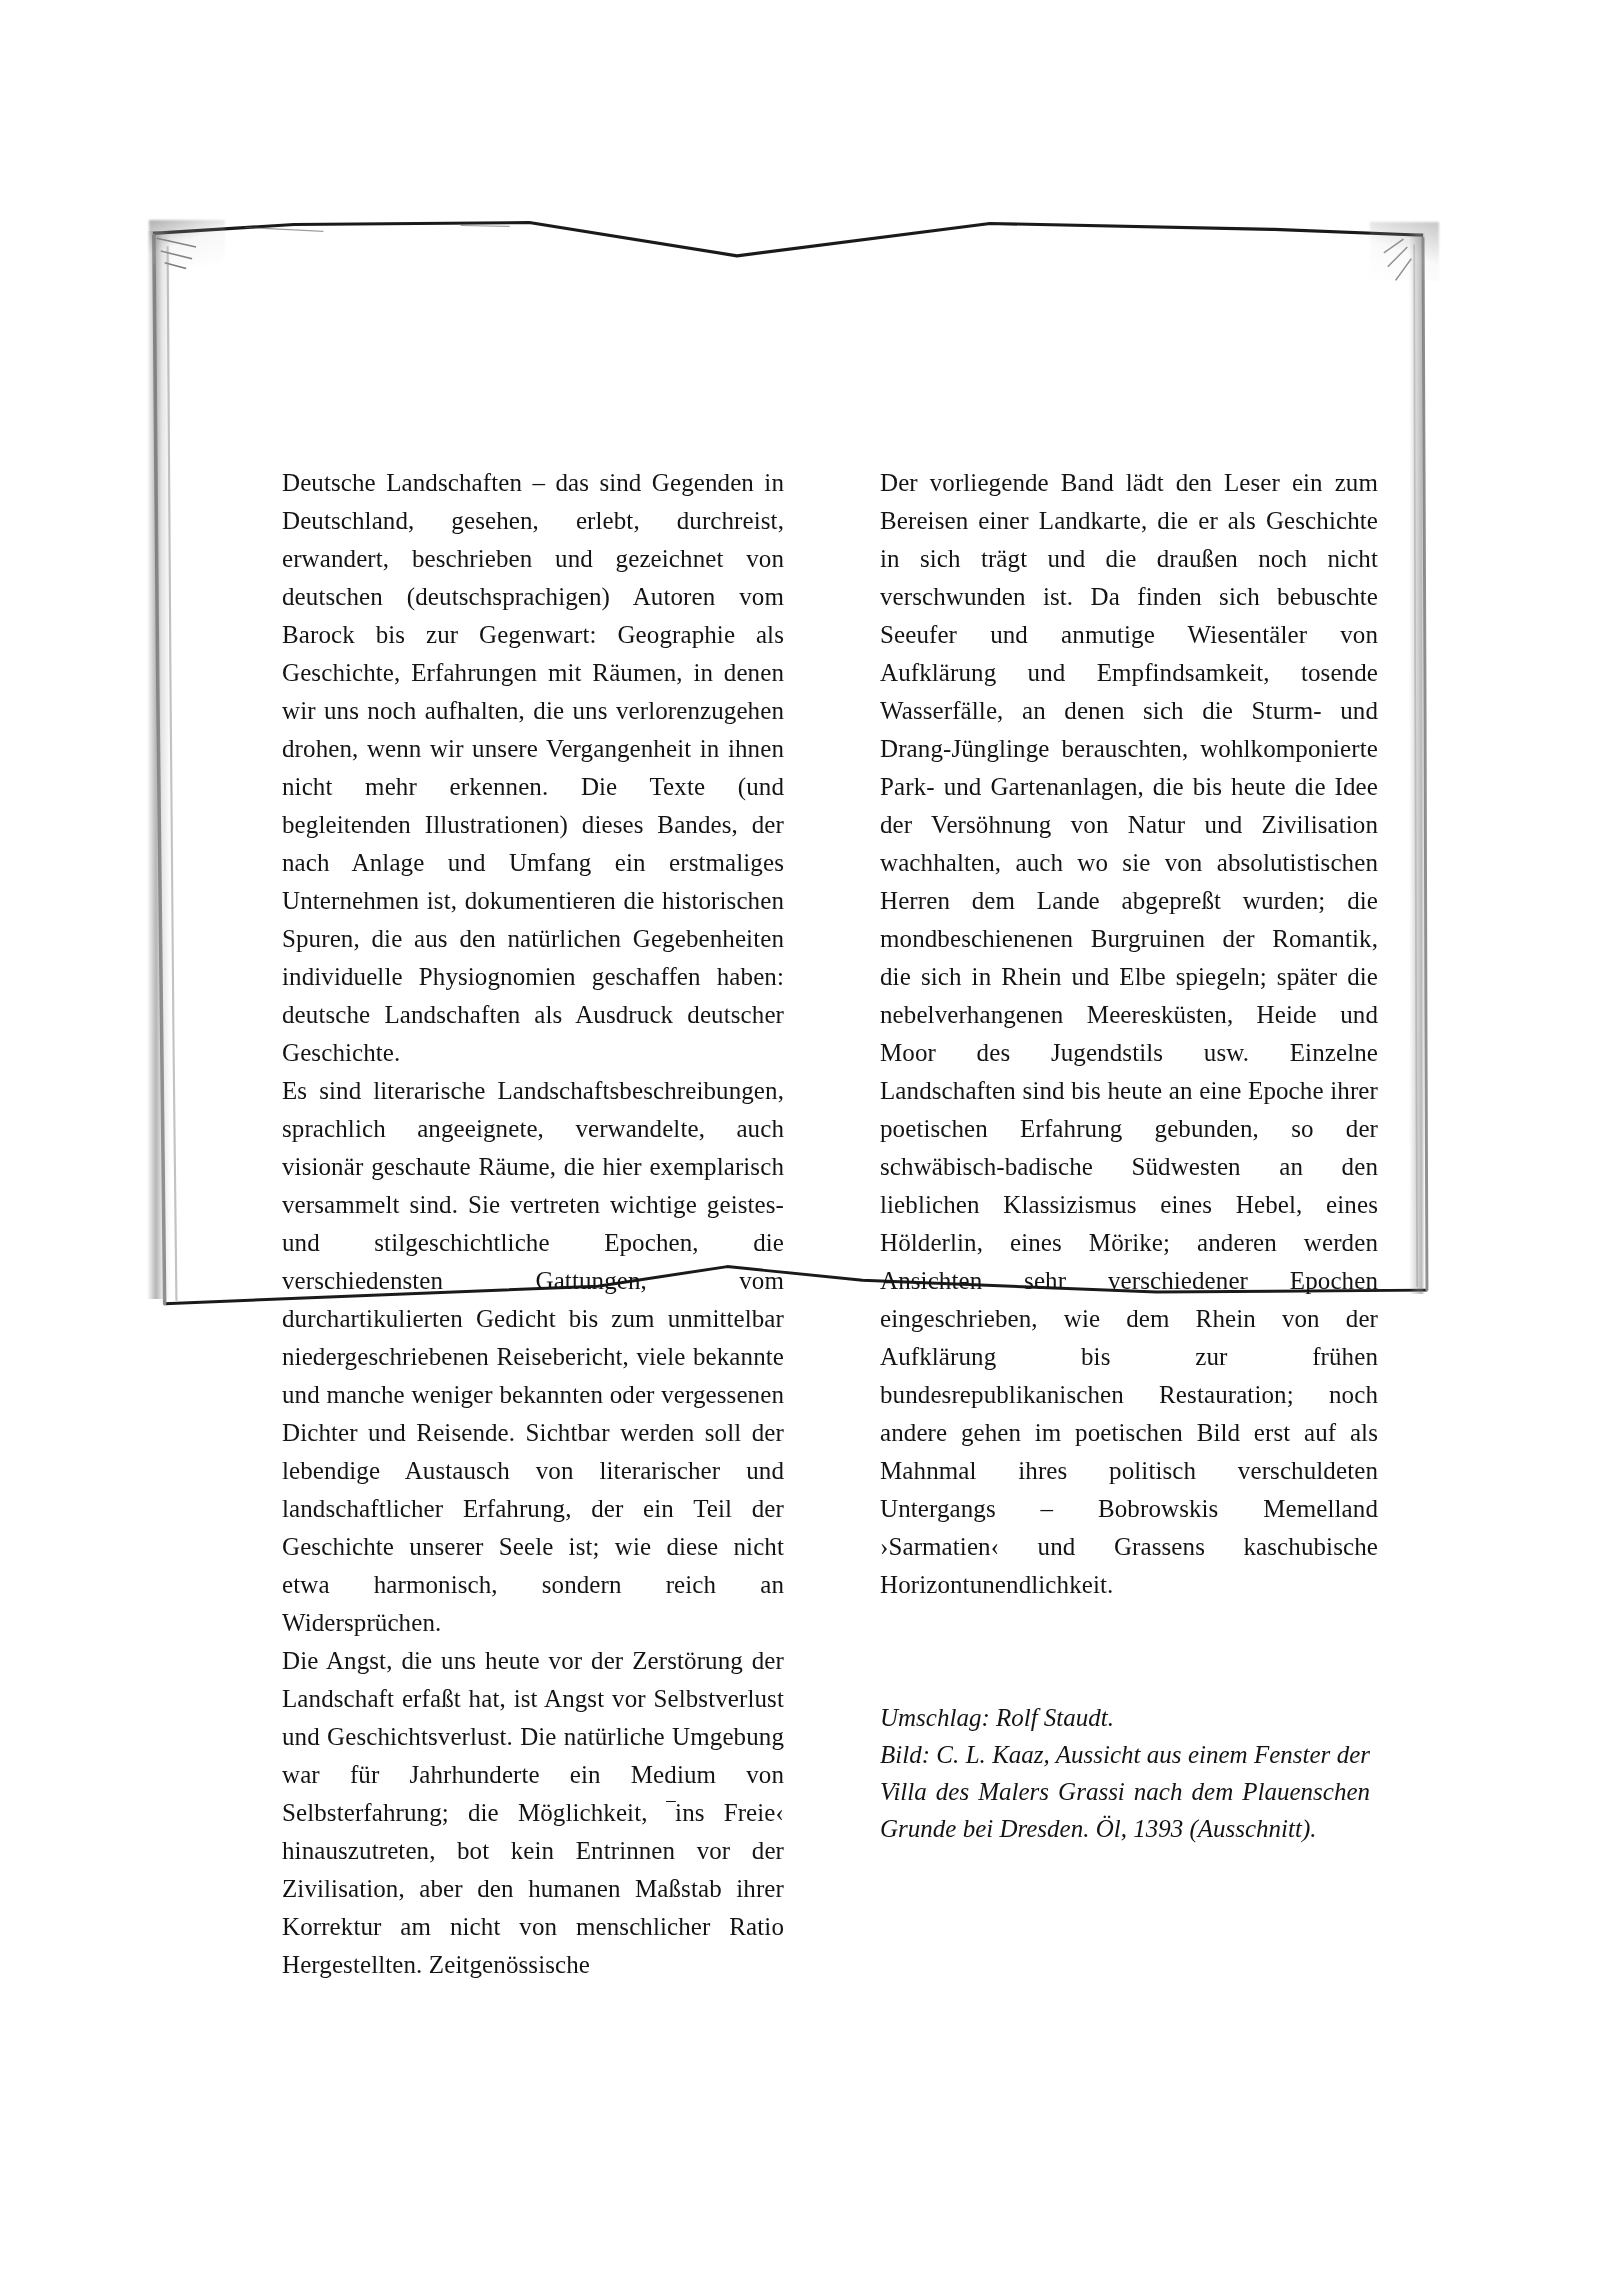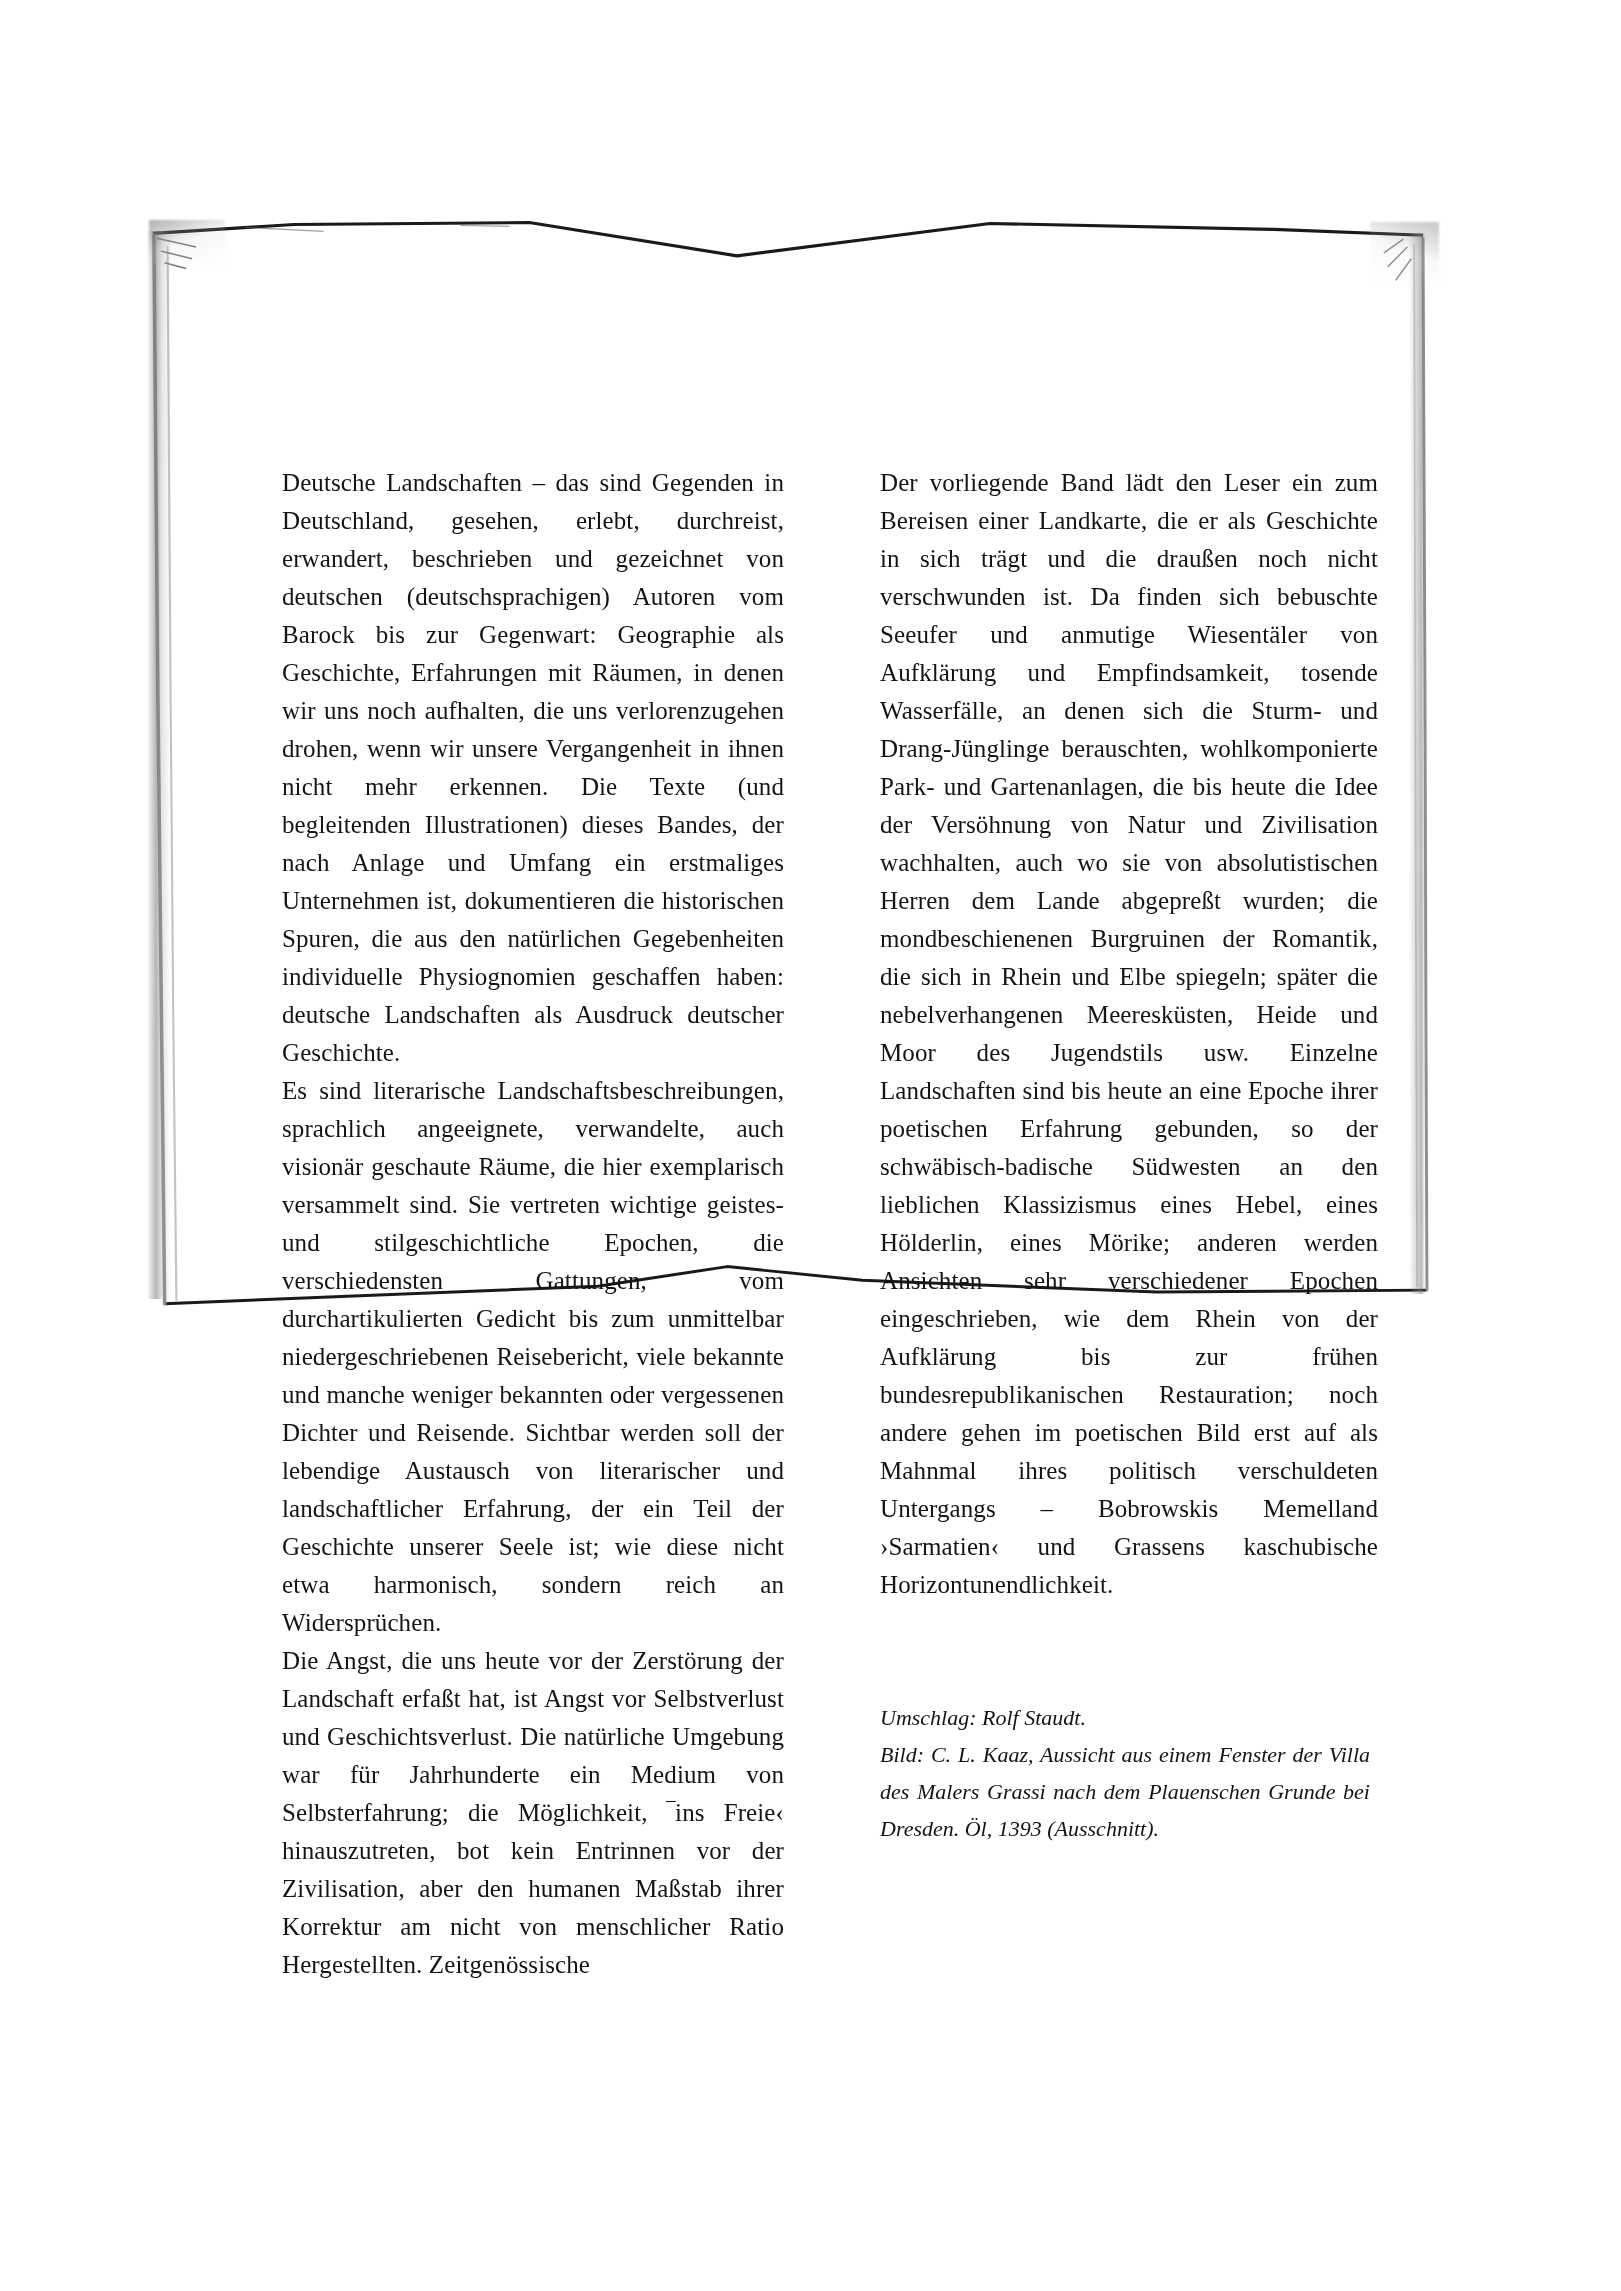--- a/index.html
+++ b/index.html
@@ -70,21 +70,21 @@
     margin: 0;
     text-align: justify;
     text-align-last: left;
   }
 
   .credit-block {
     position: absolute;
     left: 880px;
     top: 1658px;
     width: 490px;
-    font-size: 22px;
+    font-size: 25px;
     line-height: 37px;
     font-style: italic;
     text-align: justify;
     text-align-last: left;
     color: #141414;
   }
 
   .credit-line {
     margin: 0;
   }

